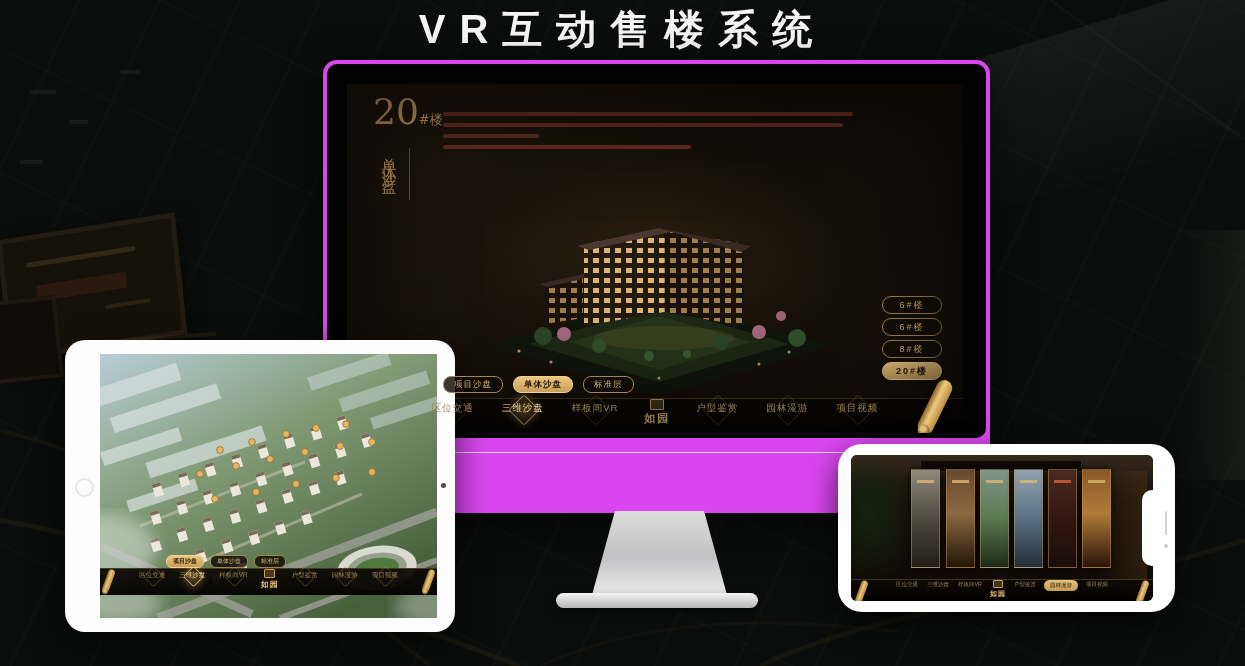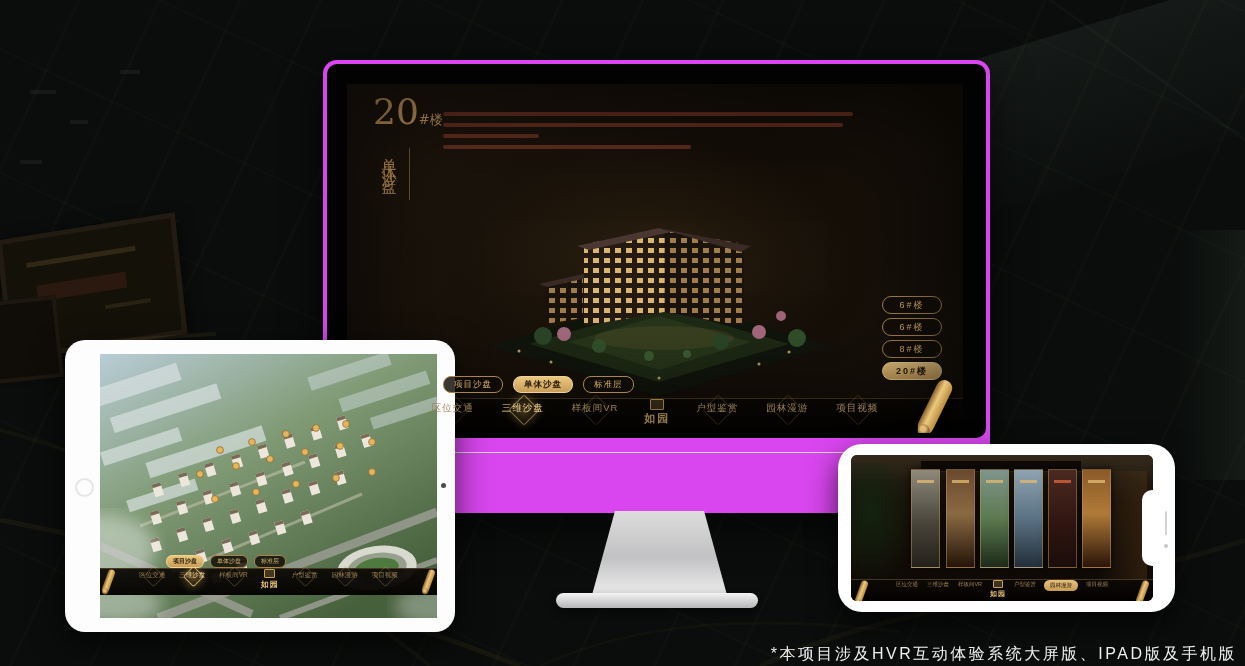--- a/index.html
+++ b/index.html
@@ -168,20 +168,21 @@
   <div class="bg-band"></div>
   <div class="bg-photo-right"></div>
   <div class="plaque">
     <span class="l1"></span>
       <span class="l2"></span>
       <span class="l3"></span>
   </div>
   <div class="plaque2"></div>
   <div class="plaque-cap"></div>
 
+  <div class="page-title">VR互动售楼系统</div>
 
   <div class="monitor">
     <div class="m-bezel">
       <div class="m-screen">
         <div class="m-glow"></div>
 
         <div class="sec-head">
           <span class="sec-num">20</span><span class="sec-suffix">#楼</span>
         </div>
         <div class="sec-sub">单体沙盘</div>
@@ -418,14 +419,13 @@
         <div class="nav-item active"><b>园林漫游</b></div>
         <div class="nav-item"><b>项目视频</b></div>
         <div class="scroll-mini" style="right:7px;left:auto;"></div>
       </div>
     </div>
     <div class="phone-notch"></div>
     <div class="phone-slot"></div>
     <div class="phone-dot"></div>
   </div>
 
-  <div class="footnote">*本项目涉及HVR互动体验系统大屏版、IPAD版及手机版</div>
 </div>
 
 </body></html>

